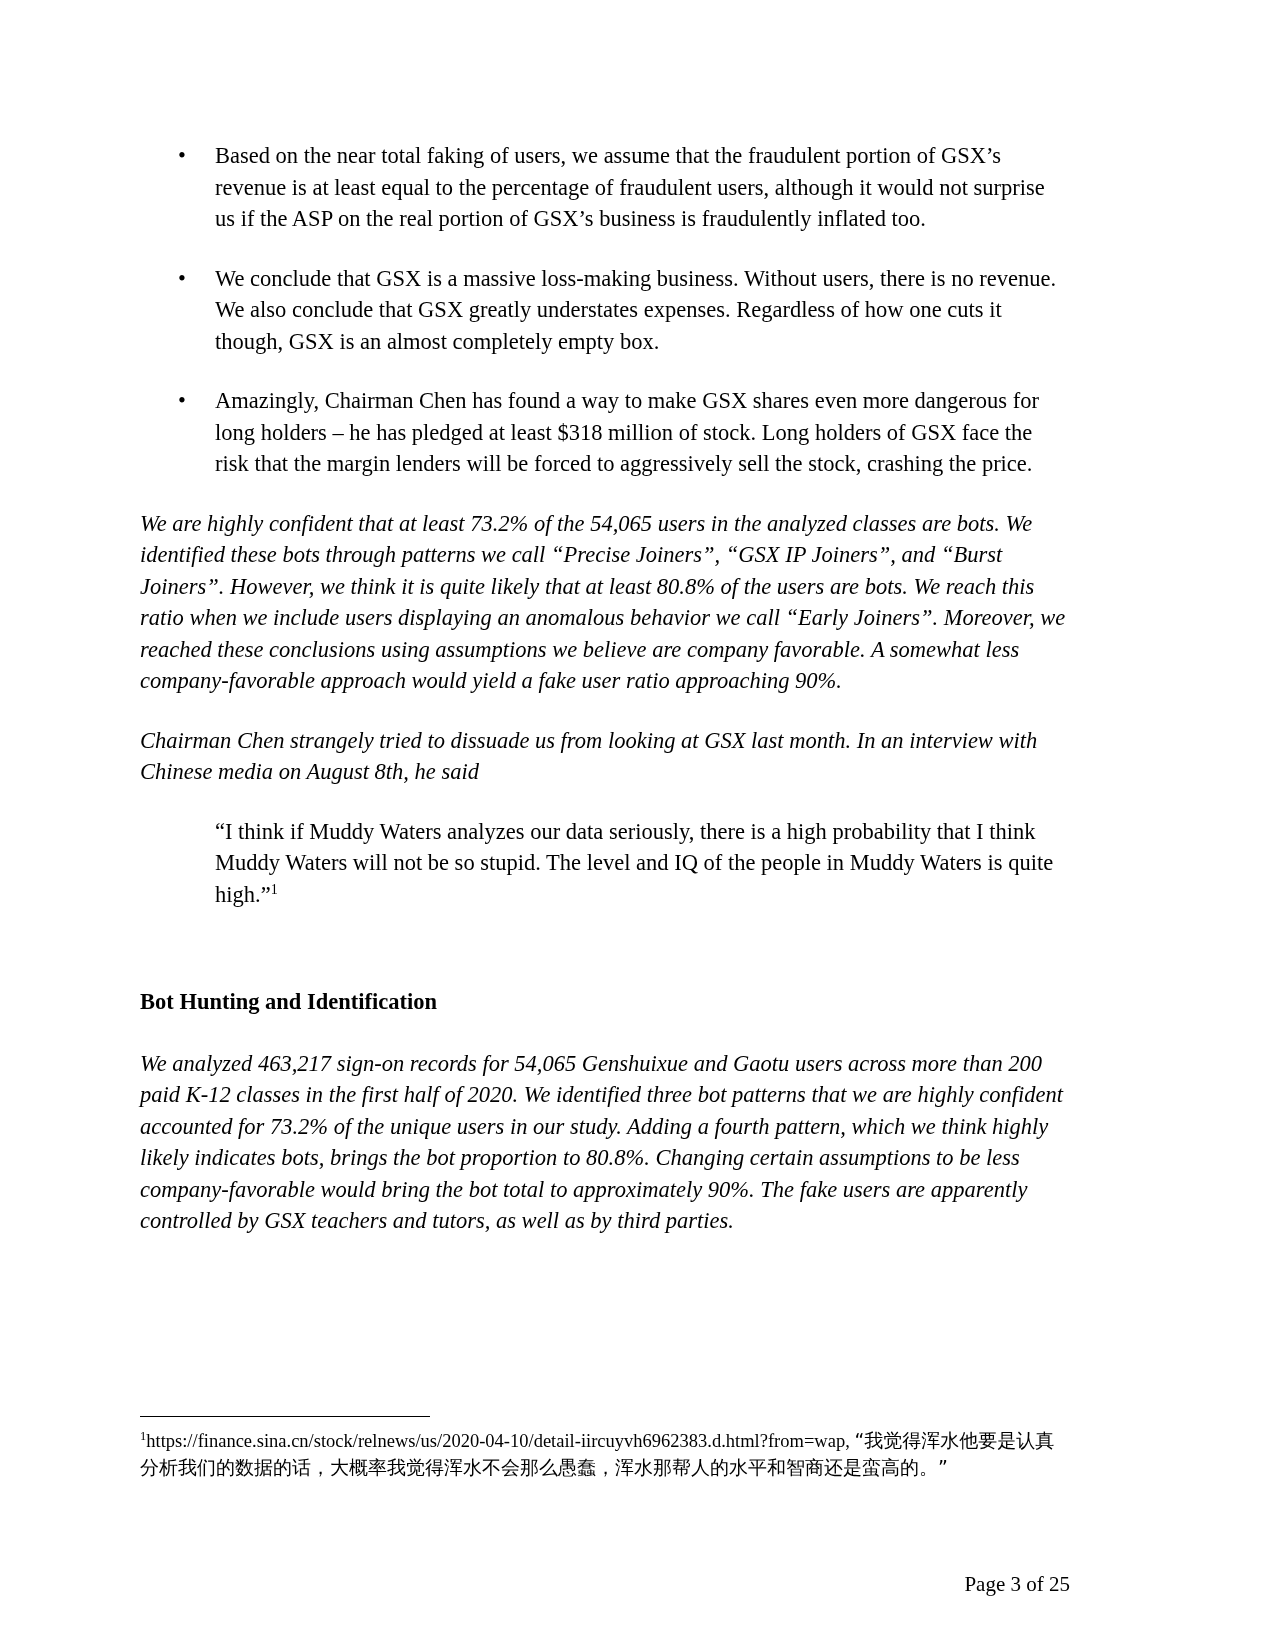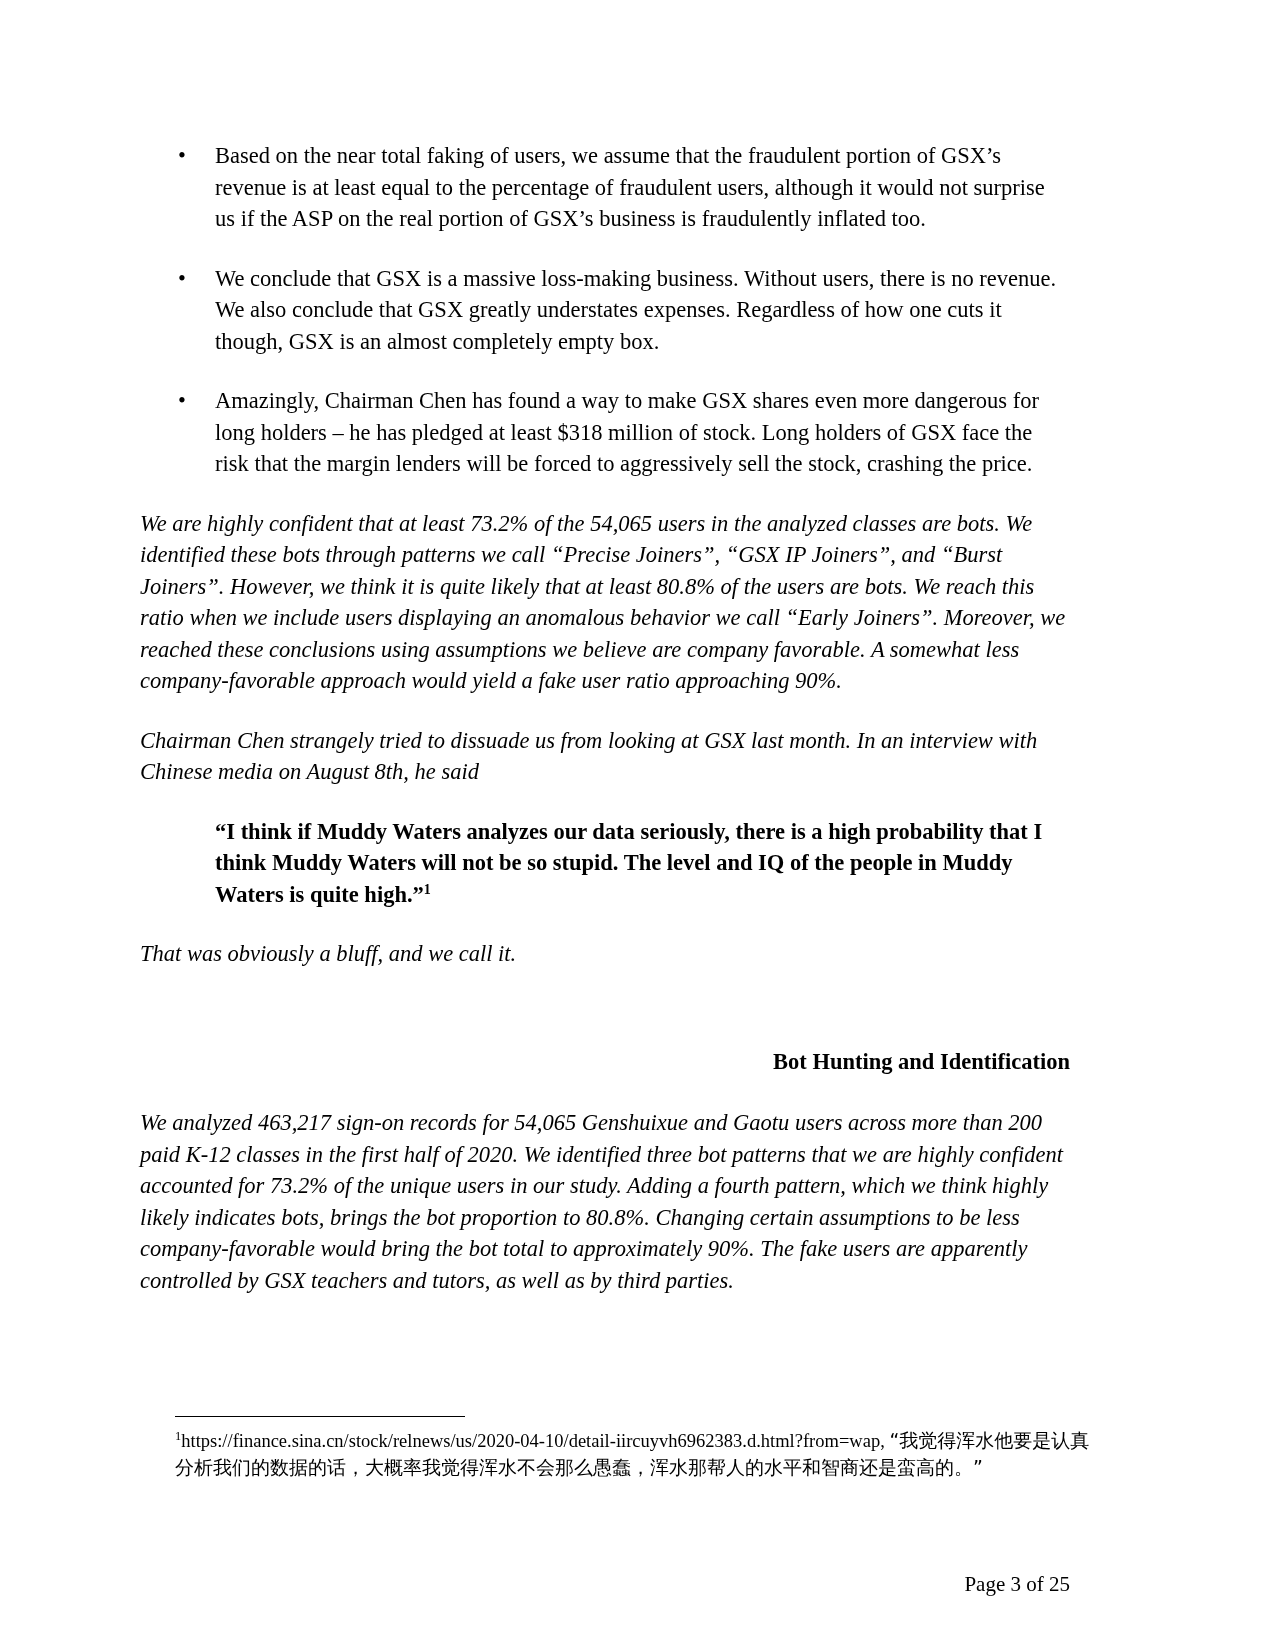--- a/index.html
+++ b/index.html
@@ -54,43 +54,40 @@
     font-style: italic;
   }
   p.body-para.tight {
     margin-bottom: 0;
   }
   .quote-block {
     margin: 28px 0 28px 0;
     padding-left: 75px;
     font-size: 22.5px;
     line-height: 31.5px;
-    font-weight: bold;
   }
   .fn-ref {
     font-size: 14px;
     vertical-align: super;
     line-height: 0;
   }
   h2.section-heading {
     font-size: 22.5px;
     line-height: 31.5px;
     font-weight: bold;
     margin: 0 0 30px 0;
-    text-align: right;
   }
   .gap-before-heading {
     height: 48px;
   }
   .footnote-area {
     position: absolute;
     left: 140px;
     top: 1416px;
     width: 930px;
-    margin-left: 35px;
   }
   .footnote-rule {
     width: 290px;
     height: 0;
     border-top: 1.5px solid #000000;
     margin: 0 0 10px 0;
   }
   .footnote-text {
     font-size: 18.5px;
     line-height: 26px;
@@ -140,21 +137,20 @@
     </ul>
 
     <p class="body-para">We are highly confident that at least 73.2% of the 54,065 users in the analyzed classes are bots.  We identified these bots through patterns we call “Precise Joiners”, “GSX IP Joiners”, and “Burst Joiners”.  However, we think it is quite likely that at least 80.8% of the users are bots.  We reach this ratio when we include users displaying an anomalous behavior we call “Early Joiners”.  Moreover, we reached these conclusions using assumptions we believe are company favorable.  A somewhat less company-favorable approach would yield a fake user ratio approaching 90%.</p>
 
     <p class="body-para tight">Chairman Chen strangely tried to dissuade us from looking at GSX last month.  In an interview with Chinese media on August 8th, he said</p>
 
     <div class="quote-block">
       <span>“I think if Muddy Waters analyzes our data seriously, there is a high probability that I think Muddy Waters will not be so stupid.  The level and IQ of the people in Muddy Waters is quite high.”</span><span class="fn-ref">1</span>
     </div>
 
-    <p class="body-para">That was obviously a bluff, and we call it.</p>
 
     <div class="gap-before-heading"></div>
 
     <h2 class="section-heading">Bot Hunting and Identification</h2>
 
     <p class="body-para">We analyzed 463,217 sign-on records for 54,065 Genshuixue and Gaotu users across more than 200 paid K-12 classes in the first half of 2020.  We identified three bot patterns that we are highly confident accounted for 73.2% of the unique users in our study.  Adding a fourth pattern, which we think highly likely indicates bots, brings the bot proportion to 80.8%.  Changing certain assumptions to be less company-favorable would bring the bot total to approximately 90%.  The fake users are apparently controlled by GSX teachers and tutors, as well as by third parties.</p>
 
   </div>
 
   <div class="footnote-area">

